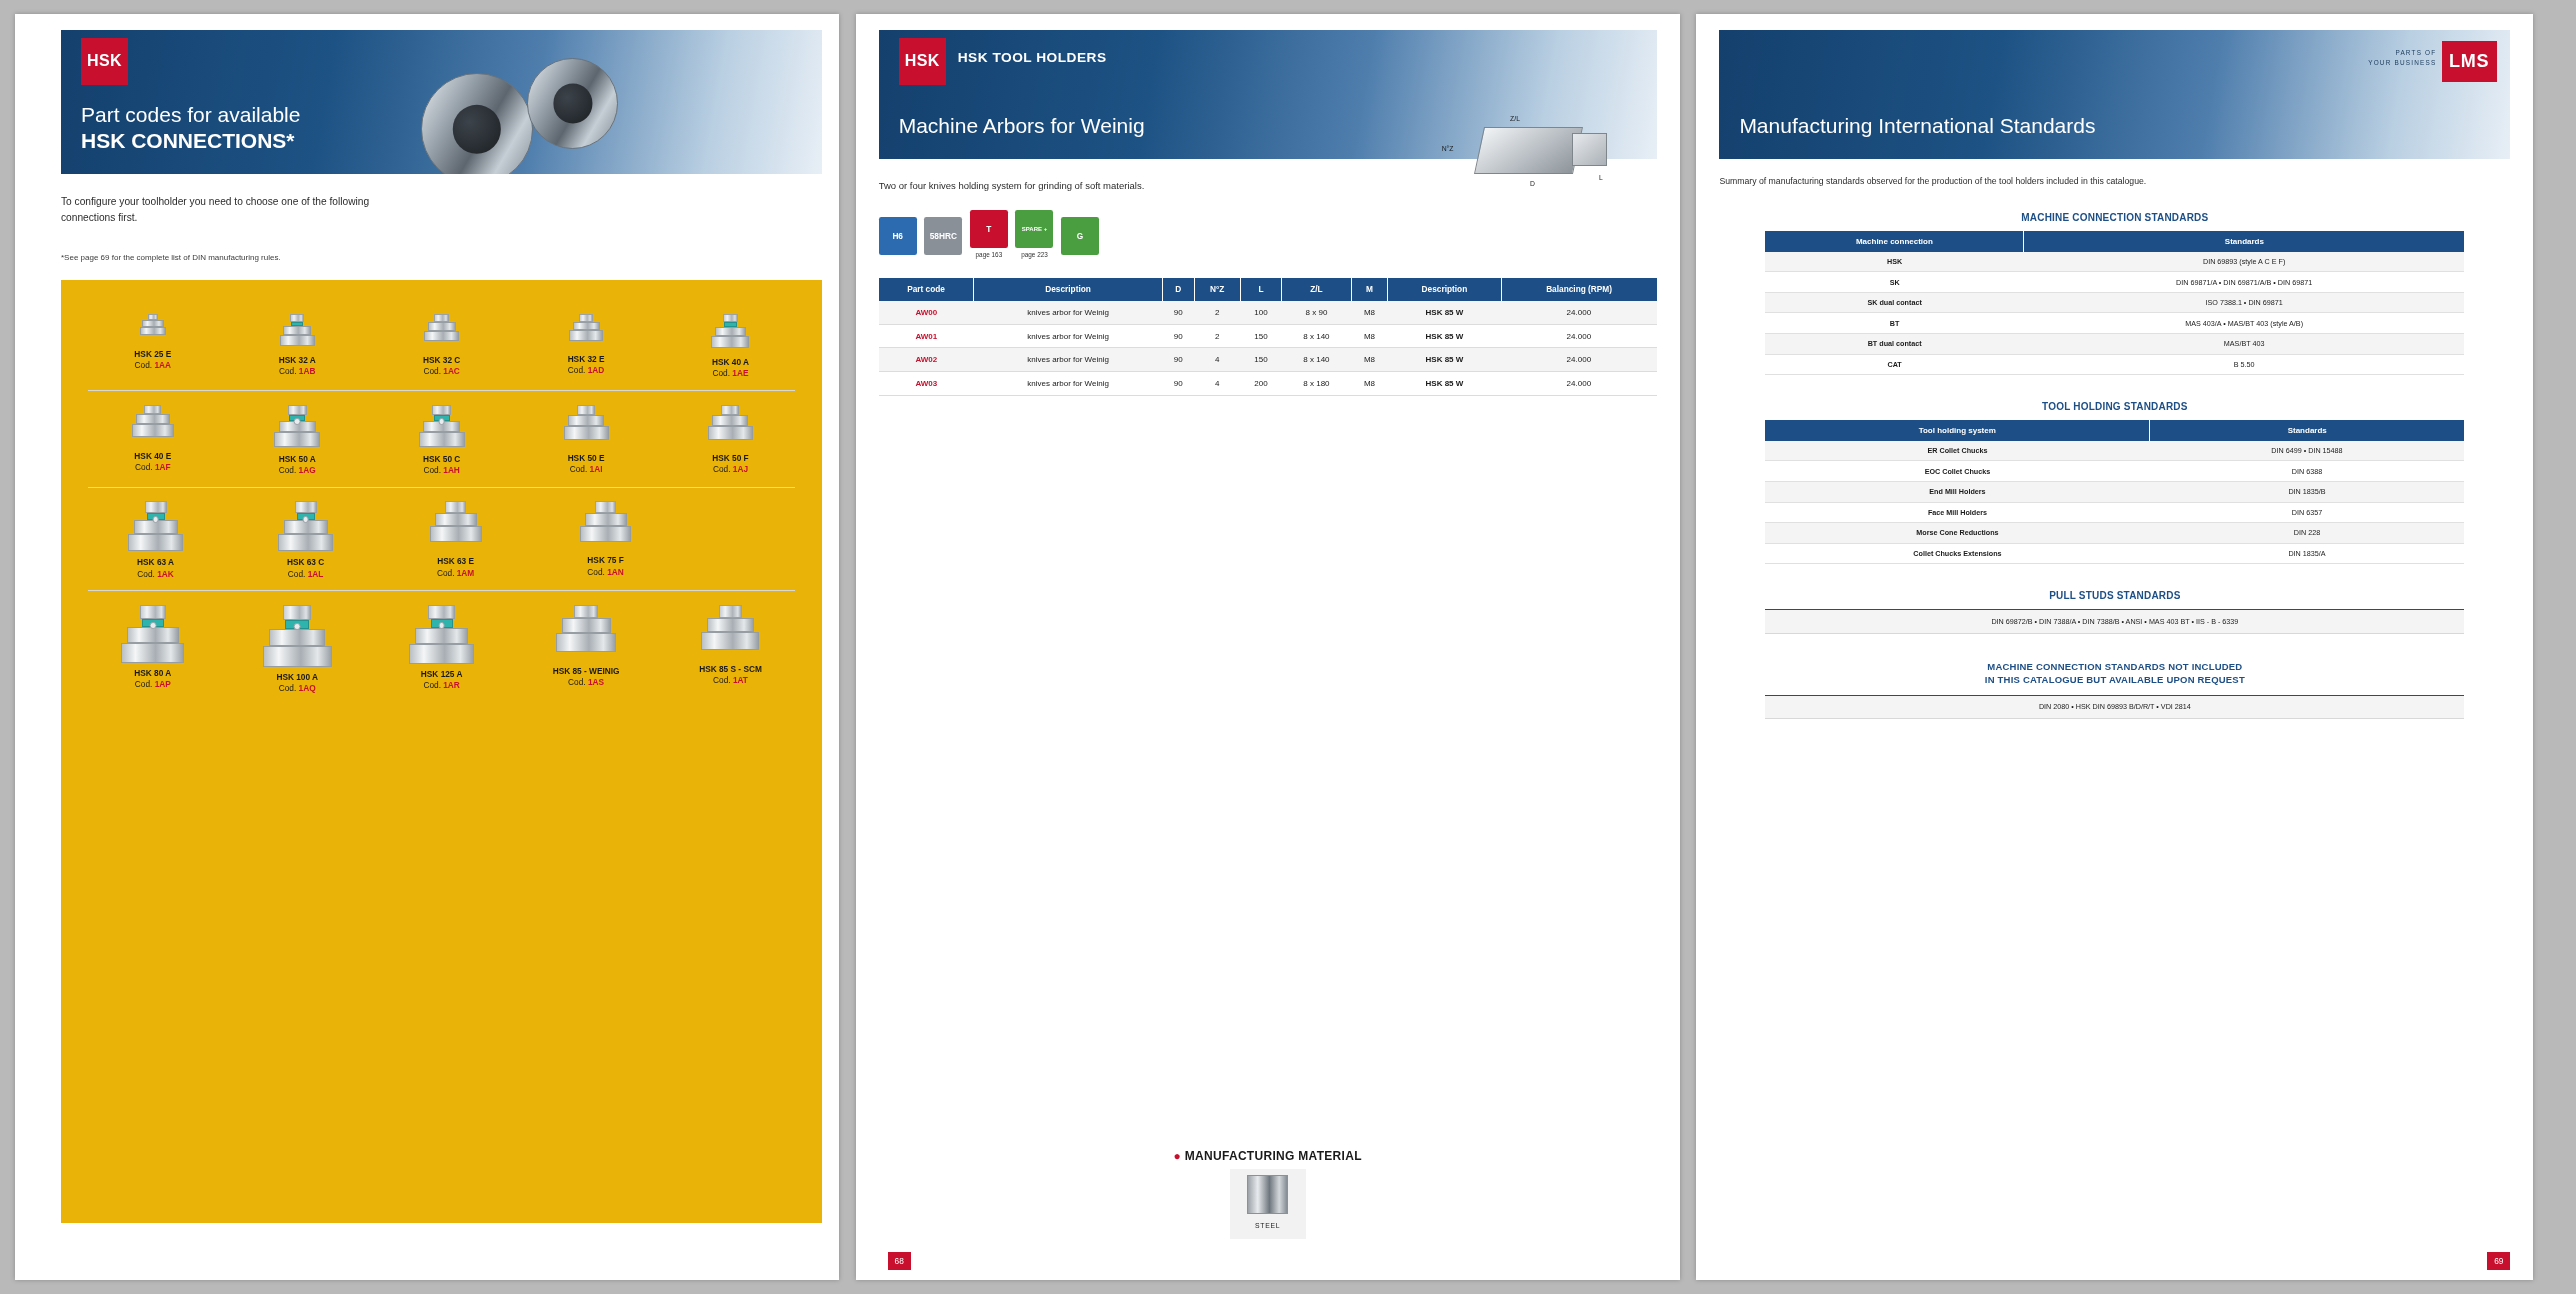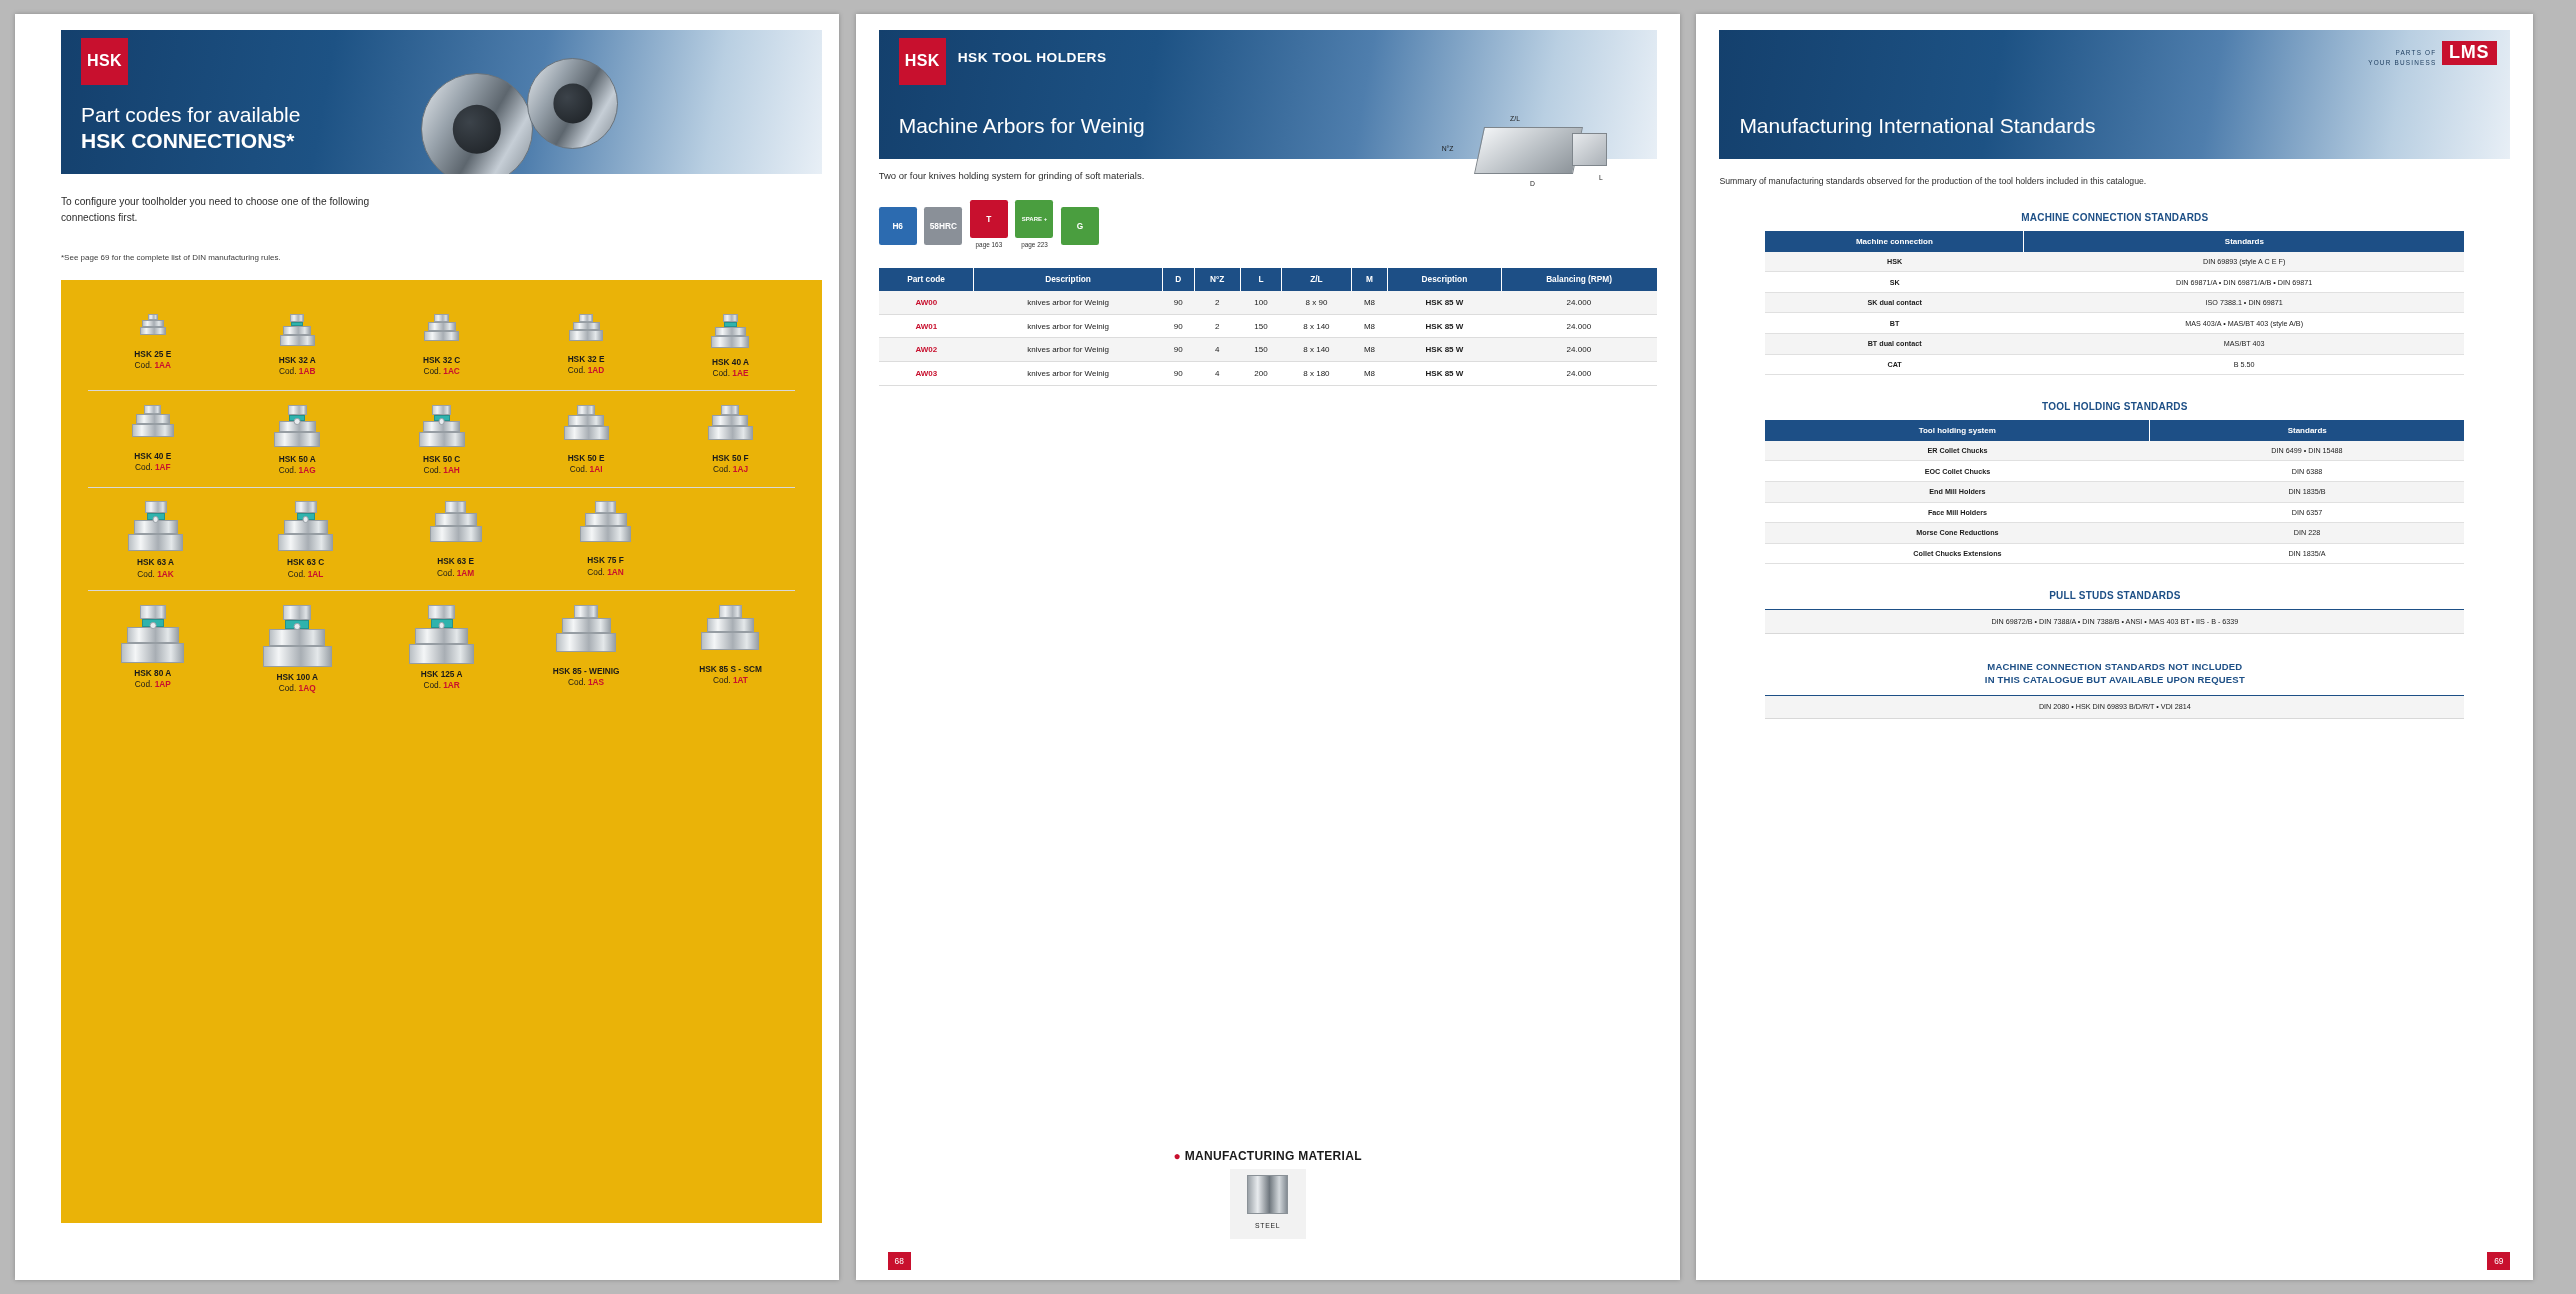--- a/index.html
+++ b/index.html
@@ -150,21 +150,21 @@
     width: 23px; height: 18px;
     background: #c8102e;
     color: #fff; font-size: 8.3px;
     display: flex; align-items: center; justify-content: center;
   }
   .pg-num.left { left: 32px; }
   .pg-num.right { right: 23px; }
 
   
   .p2-inner { position: absolute; left: 23px; top: 16.7px; right: 23px; bottom: 18px; }
-  .p2-intro { margin-top: 10px; font-size: 9.5px; color: #2b2b2b; line-height: 1.5; }
+  .p2-intro { margin-top: 20px; font-size: 9.5px; color: #2b2b2b; line-height: 1.5; }
 
   .icon-row { display: flex; align-items: flex-end; gap: 7.6px; margin-top: 16.7px; }
   .ic { width: 38px; }
   .ic .box {
     width: 38px; height: 38px; border-radius: 2.3px;
     display: flex; align-items: center; justify-content: center;
     font-size: 8.3px; color: #fff; font-weight: bold;
     flex-direction: column; line-height: 1.05;
   }
   .ic .cap2 { font-size: 6.4px; text-align: center; margin-top: 2.3px; color: #333; }
@@ -228,21 +228,21 @@
     width: 41px; height: 39px;
     background: linear-gradient(90deg,#9aa1a7 0%, #e8ebee 25%, #6e767d 55%, #d3d8dc 80%, #858d94 100%);
     border: 0.8px solid #8a9197;
   }
   .mat-lbl { font-size: 6.8px; margin-top: 7.6px; letter-spacing: 0.8px; color: #1a1a1a; }
 
   
   .p3-inner { position: absolute; left: 23px; top: 16.7px; right: 23px; bottom: 18px; }
   .lms-logo {
     position: absolute; right: 13.7px; top: 10.6px;
-    width: 55px; height: 24px;
+    width: 55px; height: 41px;
     background: #c8102e;
     display:flex; align-items:center; justify-content:center;
   }
   .lms-logo .bars { color: #fff; font-size: 18px; letter-spacing: 0.8px; font-weight: bold; }
   .parts-of {
     position: absolute; right: 74px; top: 18px;
     text-align: right; color: #1a3a5c; font-size: 6.4px; letter-spacing: 1.2px; line-height: 1.5;
   }
   .p3-sub { margin-top: 16.7px; font-size: 8.7px; color: #2b2b2b; }
 

